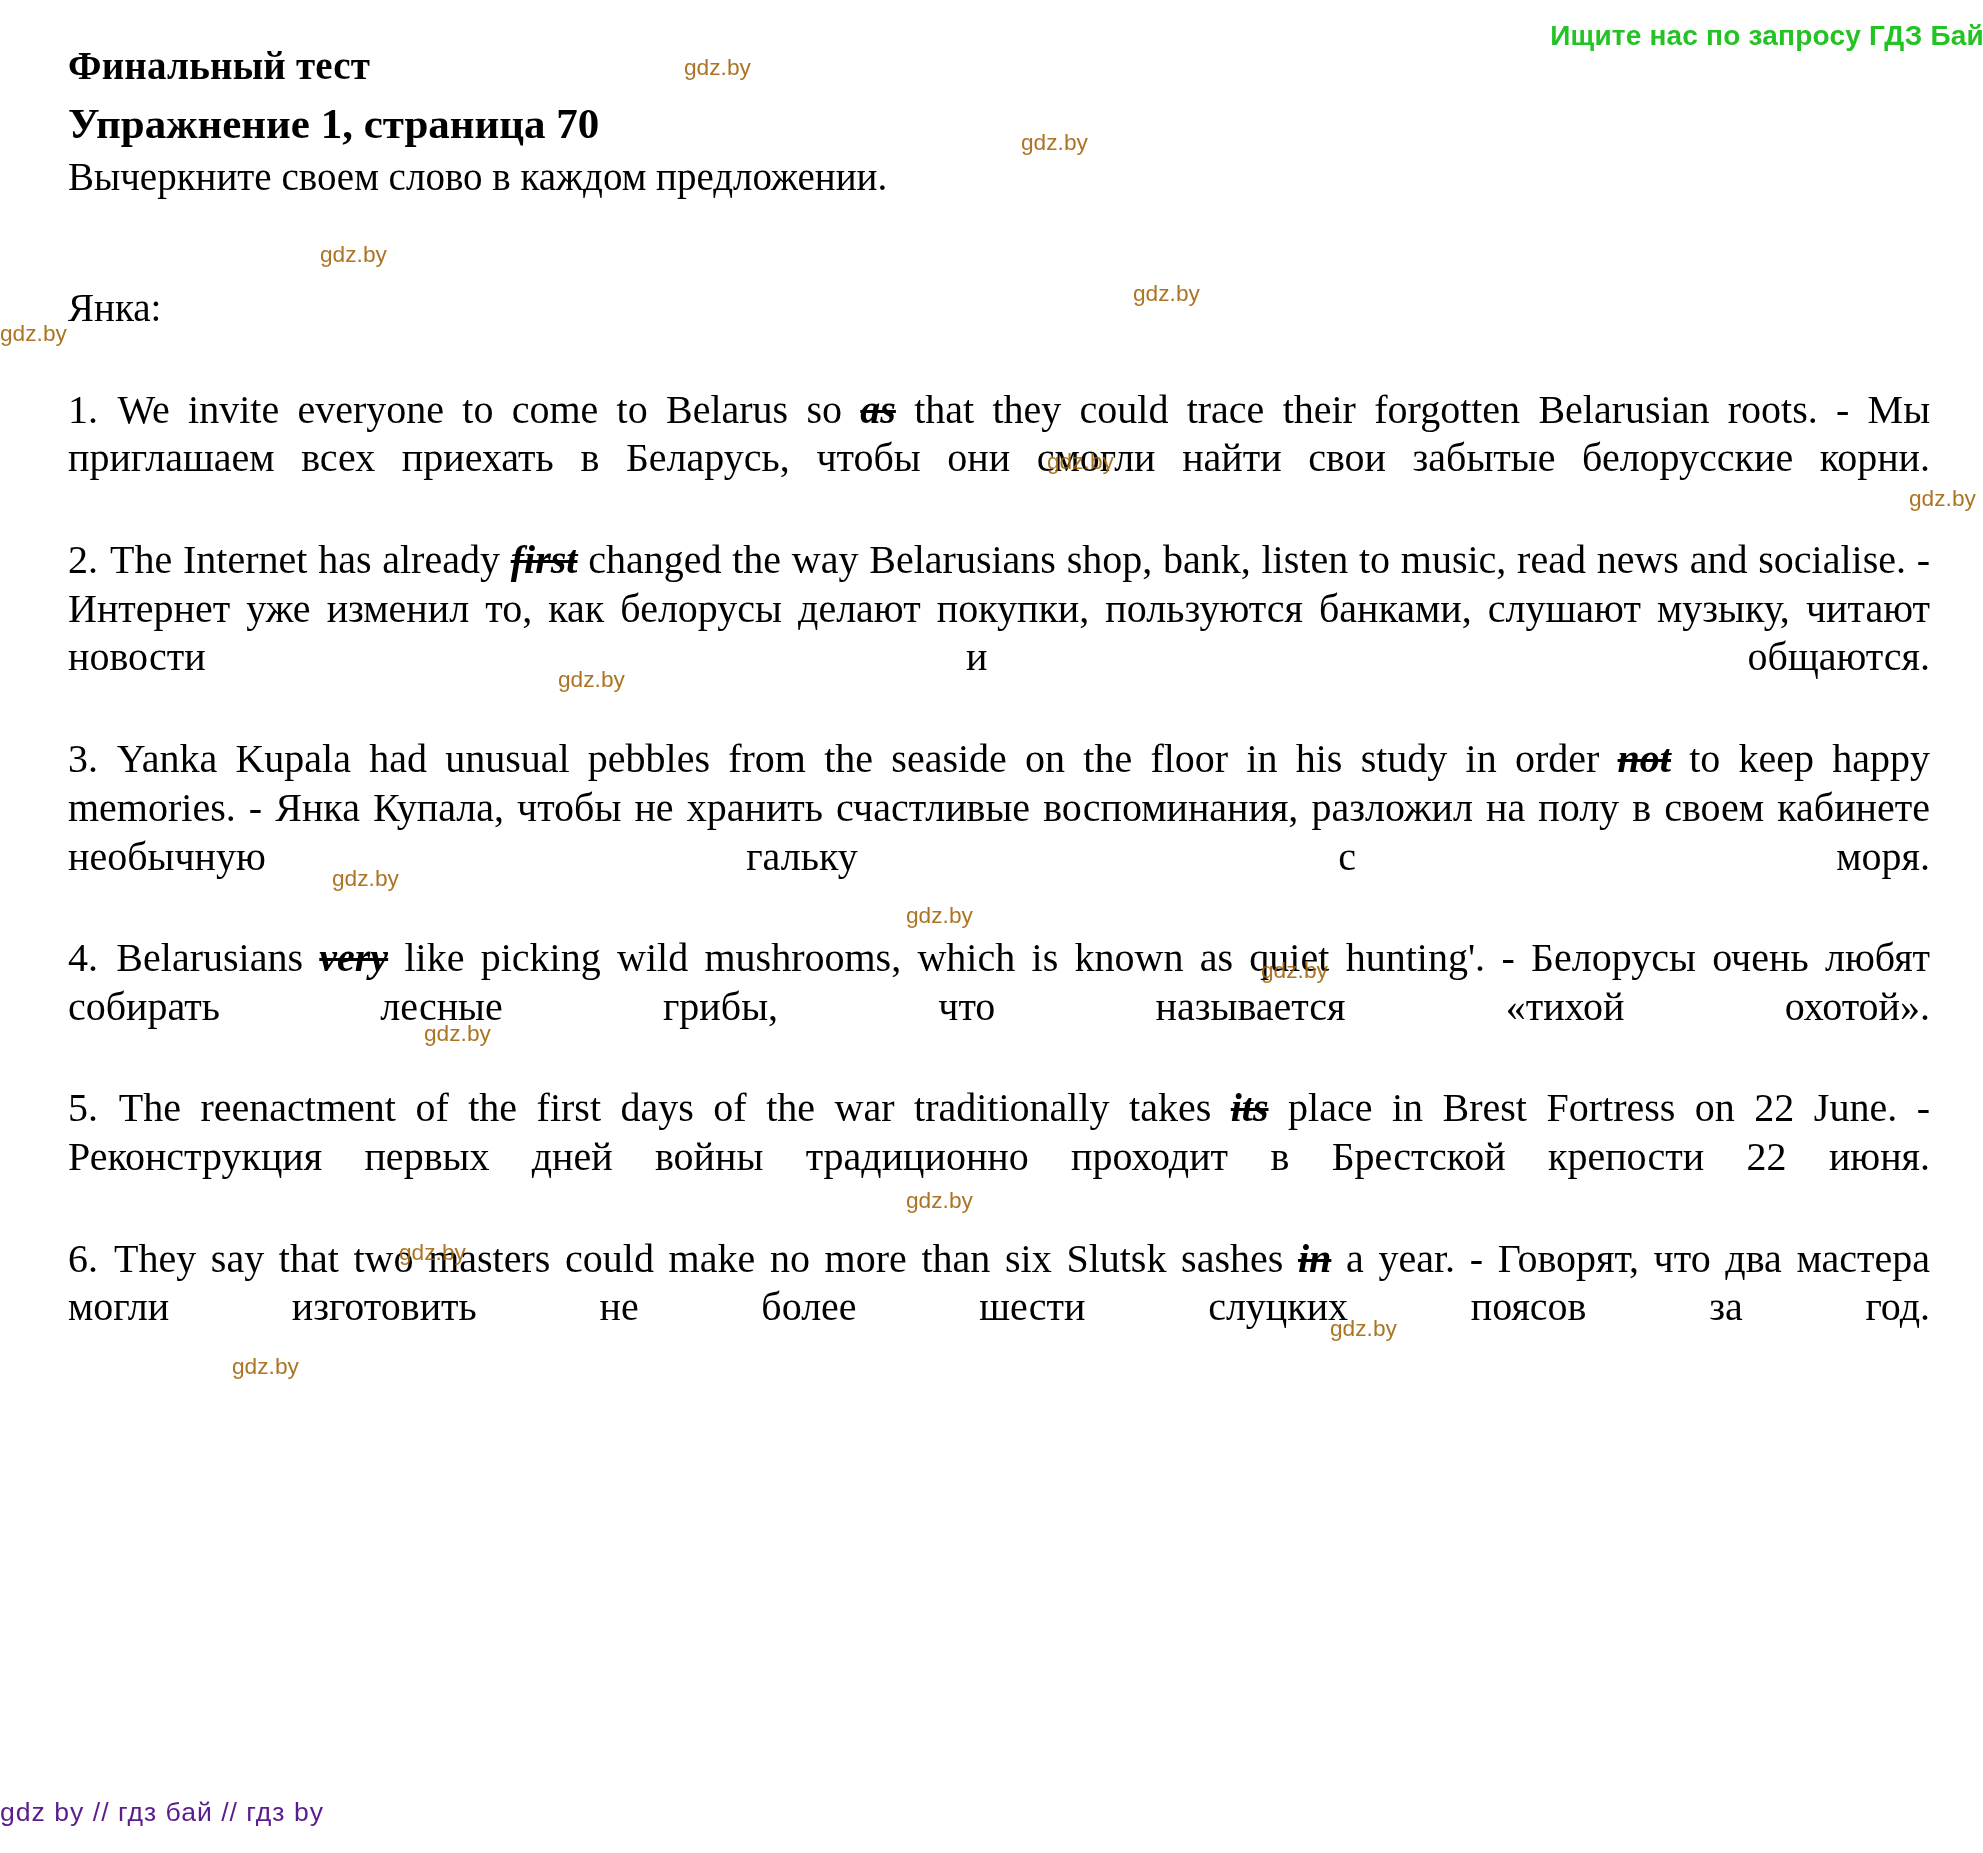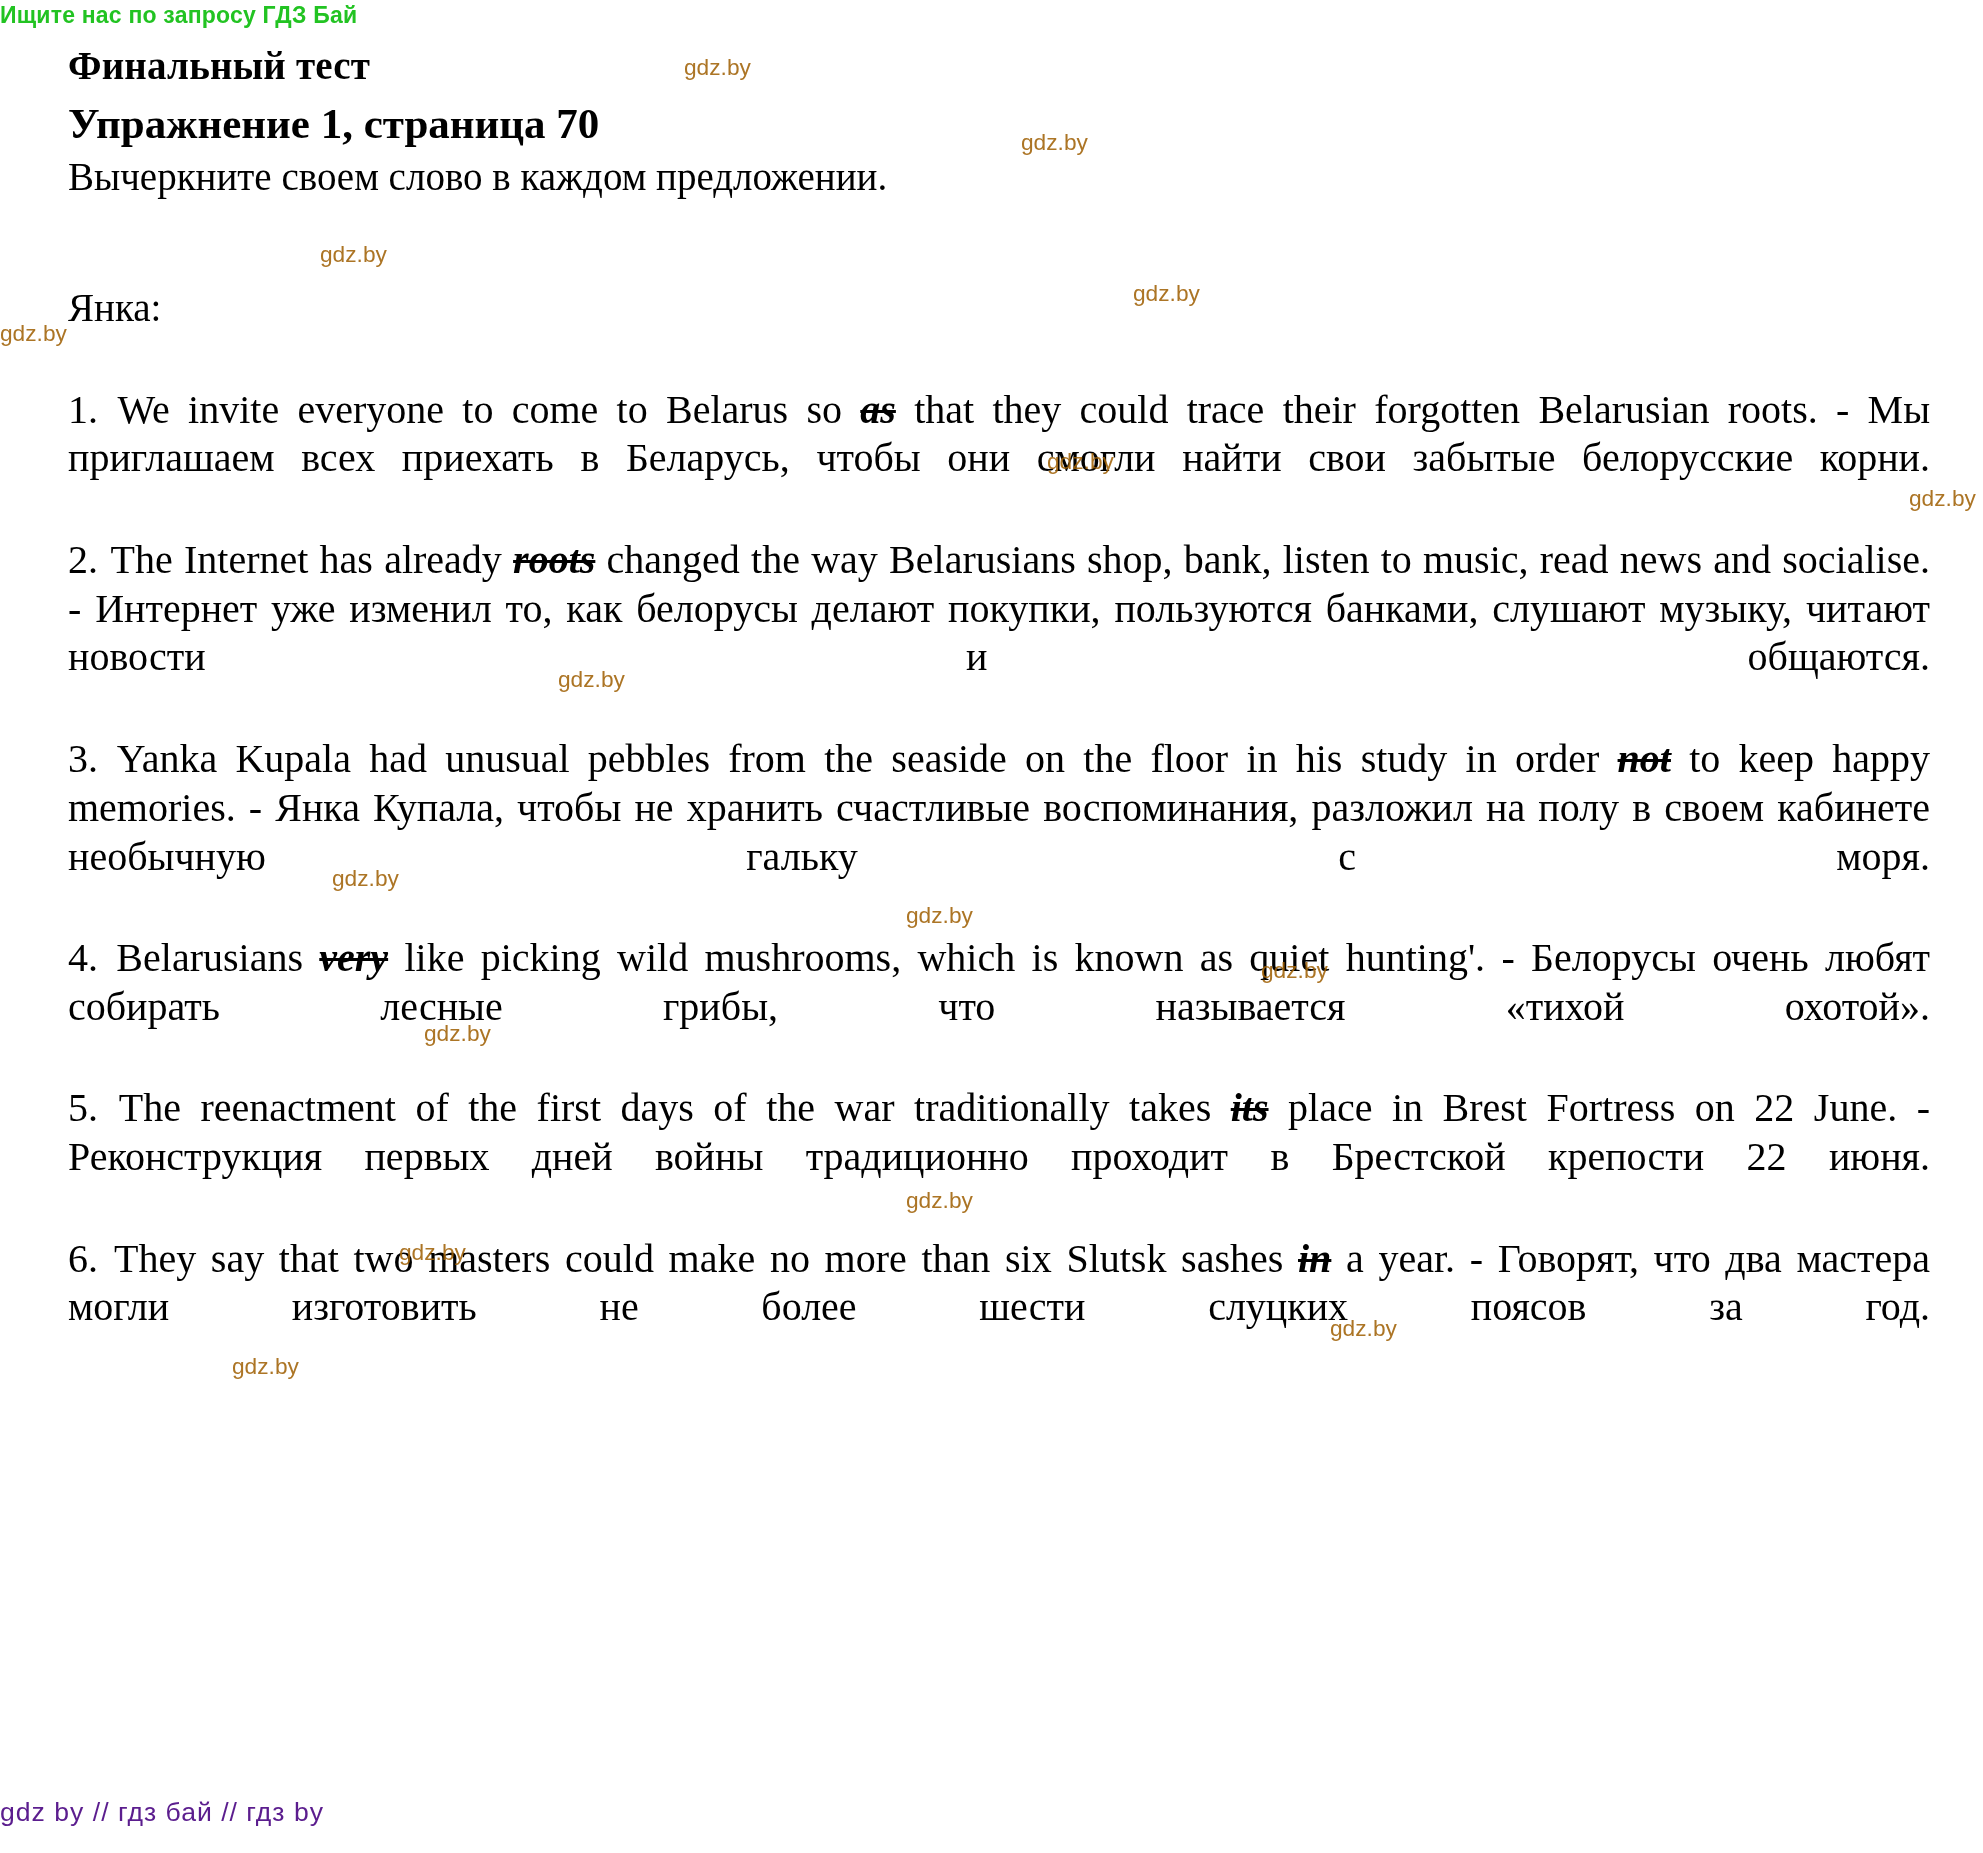--- a/index.html
+++ b/index.html
@@ -12,27 +12,27 @@
     background: #ffffff;
     font-family: "Liberation Serif", serif;
     color: #000000;
     position: relative;
     overflow: hidden;
   }
 
   
   .promo-banner {
     position: absolute;
-    top: 2px;
+    top: 20px;
     left: 0;
     width: 100%;
-    text-align: left;
+    text-align: right;
     font-family: "Liberation Sans", sans-serif;
     font-weight: bold;
-    font-size: 23px;
+    font-size: 28px;
     color: #22c322;
     letter-spacing: 0.2px;
     white-space: nowrap;
   }
 
   
   .page {
     position: absolute;
     top: 43px;
     left: 68px;
@@ -135,21 +135,21 @@
     <p class="answer-item">
       <span class="num">1.</span>
       <span>We invite everyone to come to Belarus so</span>
       <span class="strike">as</span>
       <span>that they could trace their forgotten Belarusian roots. - Мы приглашаем всех приехать в Беларусь, чтобы они смогли найти свои забытые белорусские корни.</span>
     </p>
 
     <p class="answer-item">
       <span class="num">2.</span>
       <span>The Internet has already</span>
-      <span class="strike">roots</span>
+      <span class="strike">first</span>
       <span>changed the way Belarusians shop, bank, listen to music, read news and socialise. - Интернет уже изменил то, как белорусы делают покупки, пользуются банками, слушают музыку, читают новости и общаются.</span>
     </p>
 
     <p class="answer-item">
       <span class="num">3.</span>
       <span>Yanka Kupala had unusual pebbles from the seaside on the floor in his study in order</span>
       <span class="strike">not</span>
       <span>to keep happy memories. - Янка Купала, чтобы не хранить счастливые воспоминания, разложил на полу в своем кабинете необычную гальку с моря.</span>
     </p>
 

